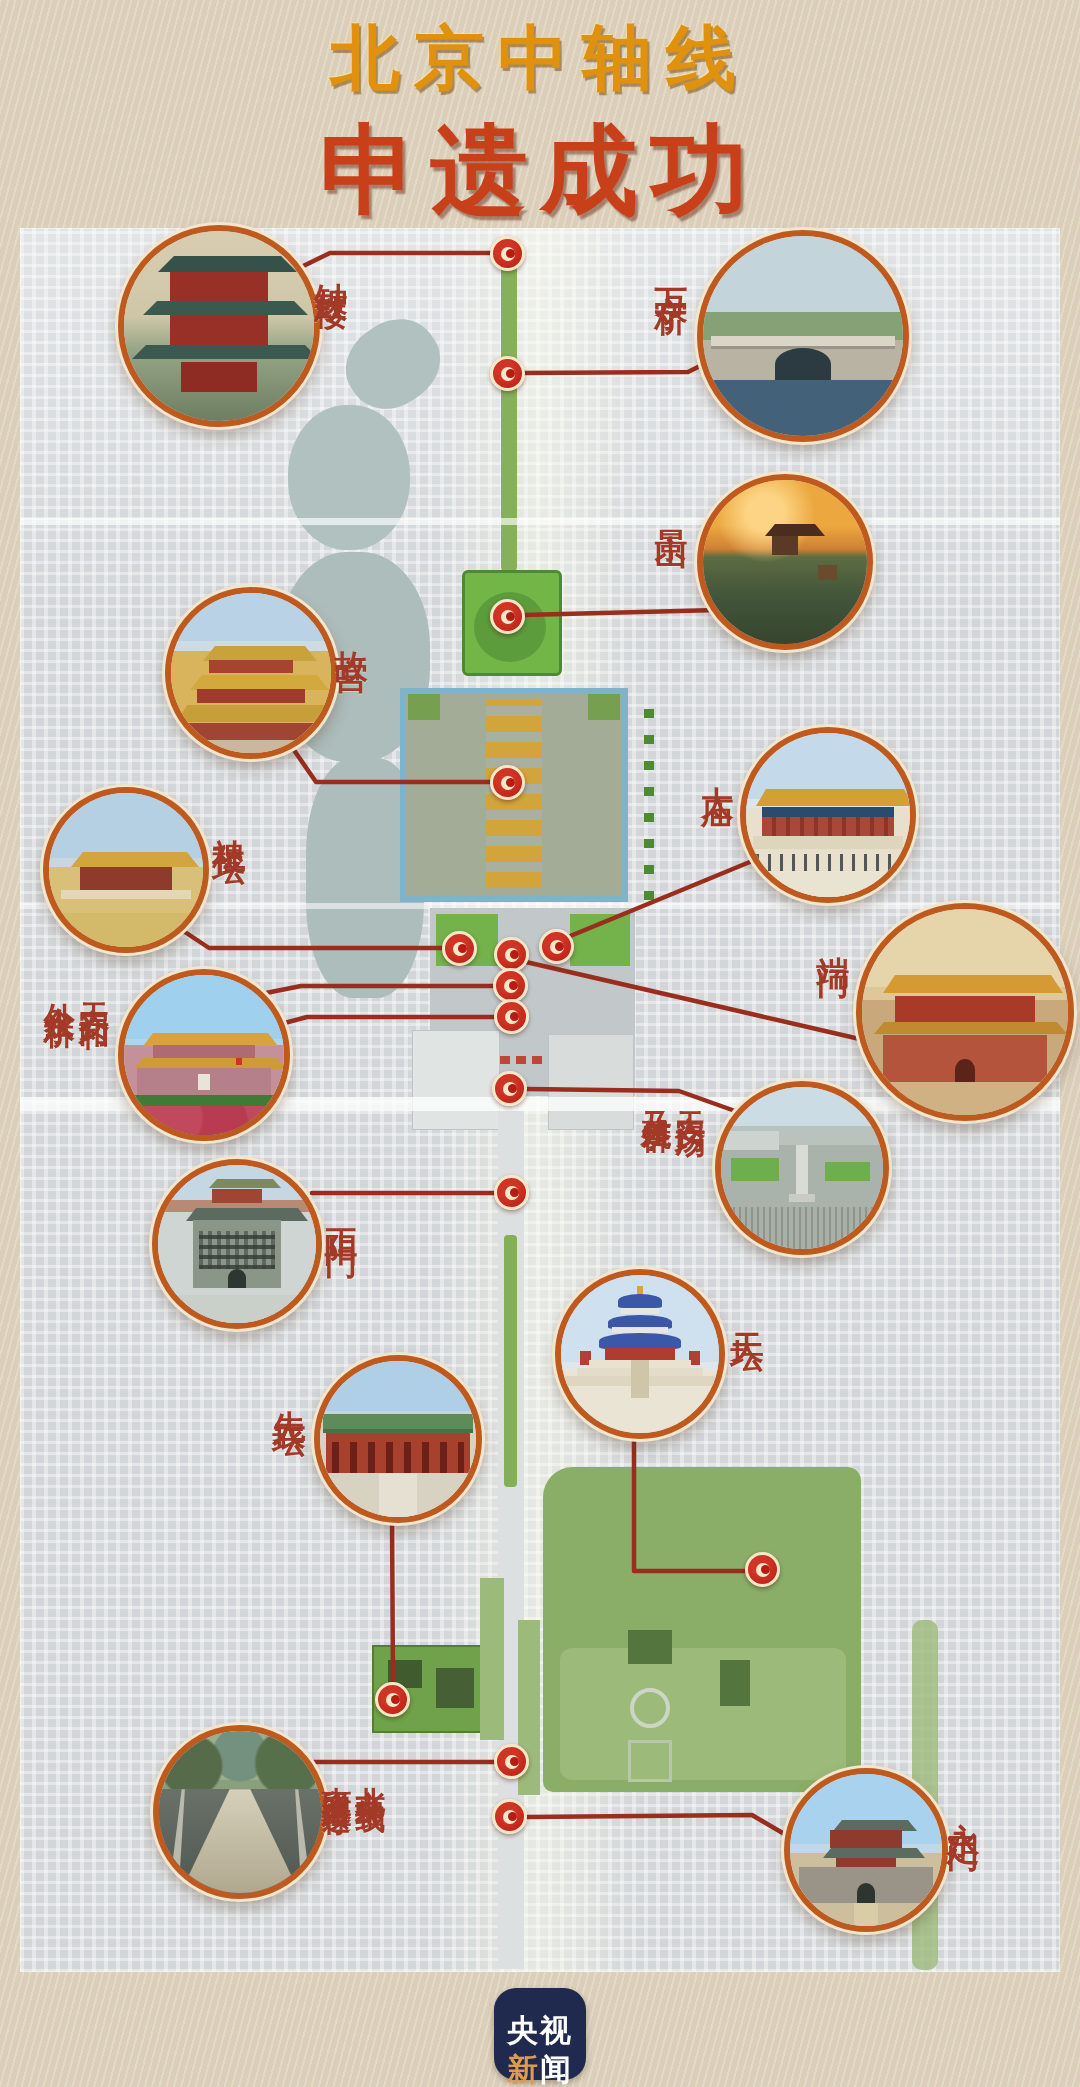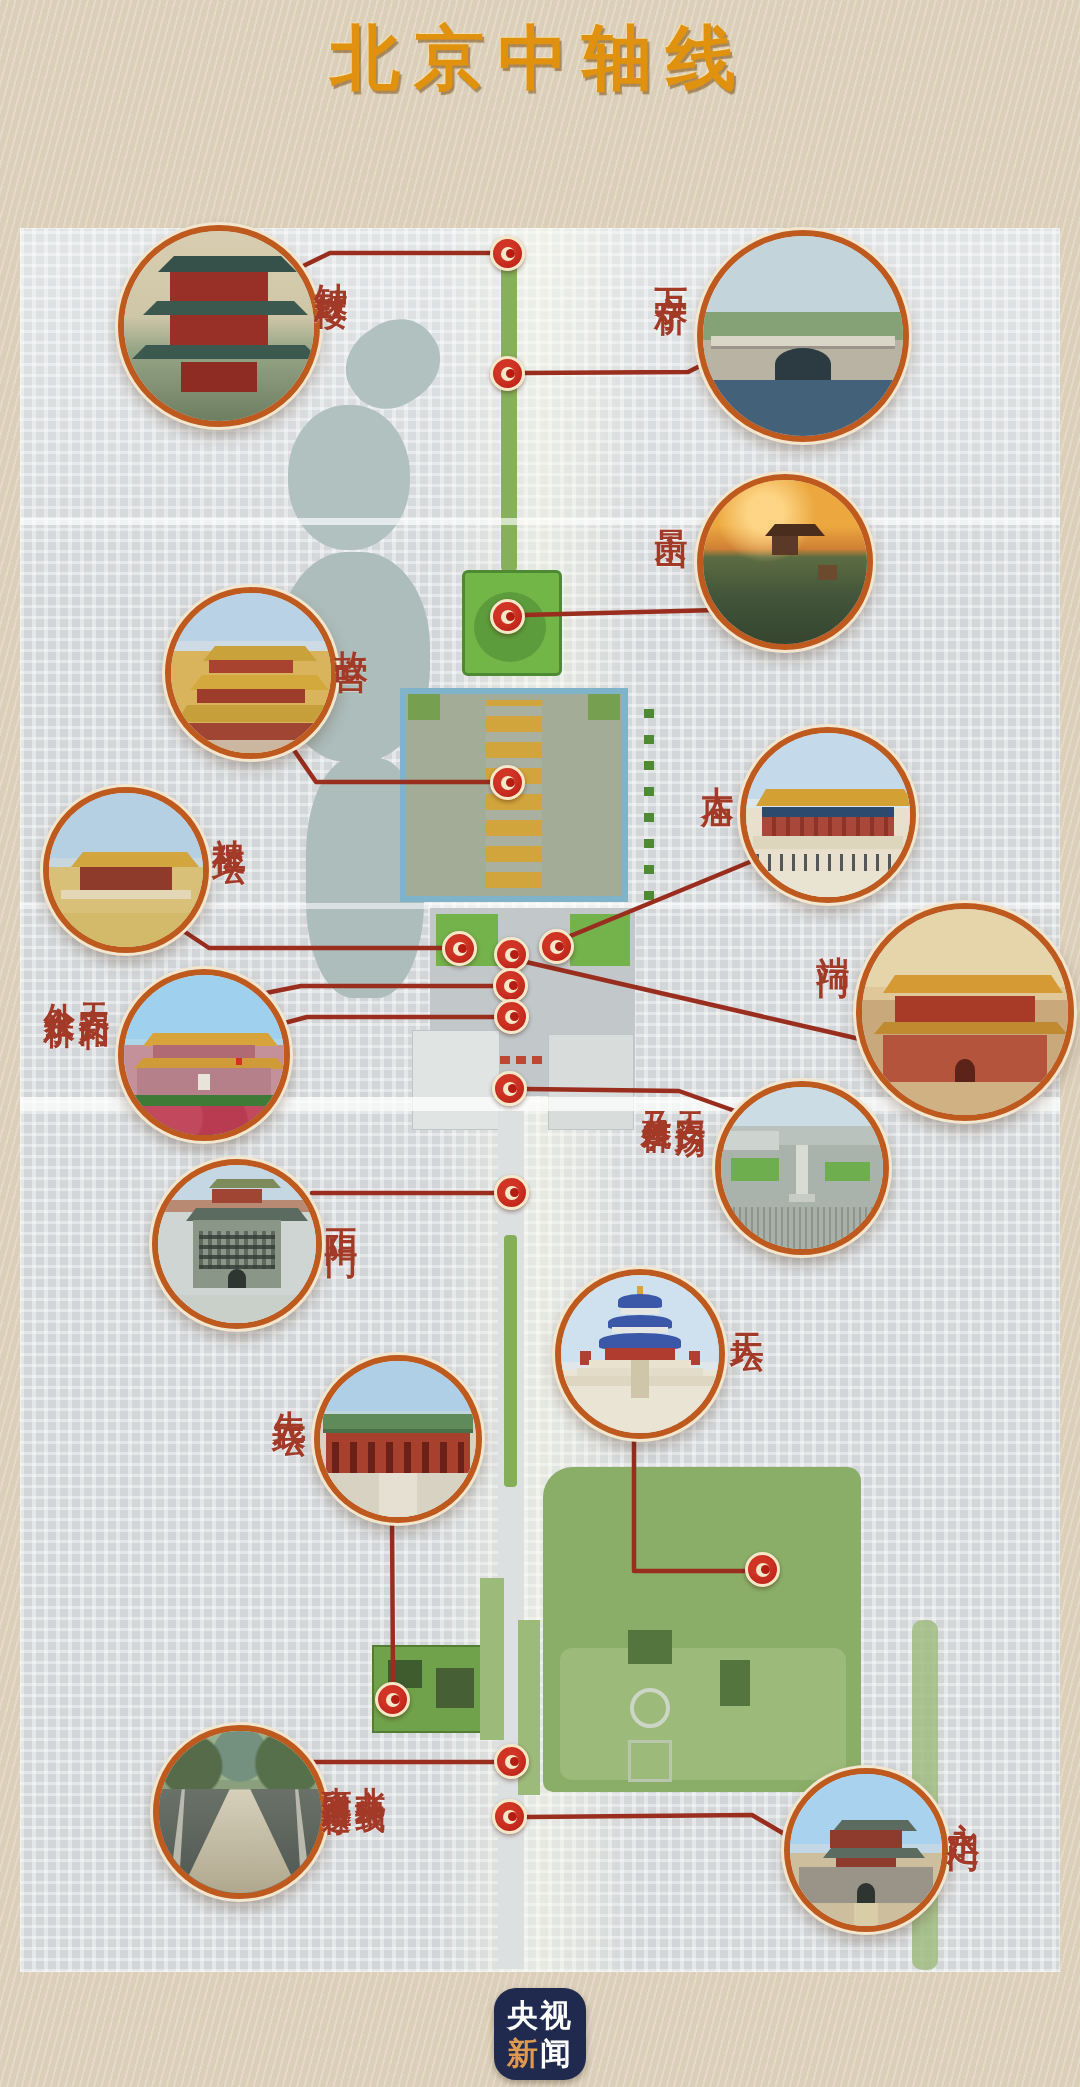--- a/index.html
+++ b/index.html
@@ -41,30 +41,31 @@
   .ph{position:absolute;left:0;top:0;width:100%;height:100%;}
   
   .vlabel{position:absolute;writing-mode:vertical-rl;text-orientation:upright;z-index:12;
     color:#a33a28;font-weight:900;font-size:33px;letter-spacing:7px;line-height:1.12;
     text-shadow:0 1px 0 rgba(255,255,255,.35);}
   .vlabel span{display:block;}
   
   .logo{position:absolute;left:494px;top:1988px;width:92px;height:92px;border-radius:22px;
     background:#20294e;z-index:40;text-align:center;box-shadow:0 3px 6px rgba(60,40,20,.35);}
   .logo .row{font-size:31px;font-weight:900;color:#ffffff;line-height:38px;letter-spacing:2px;}
-  .logo .row:first-child{margin-top:8px;}
+  .logo .row:first-child{margin-top:24px;font-family:Liberation Serif, serif;}
   .logo .xin{color:#e09a50;}
 </style>
 </head>
 <body>
 
 <div class="page">
 
   <div class="title-wrap">
     <div class="t1">北京中轴线</div>
+    <div class="t2">申遗成功</div>
   </div>
 
   <div class="mapbg"></div>
 
   <div class="feat" style="left:440px;top:228px;width:200px;height:1744px;background:linear-gradient(90deg, rgba(255,255,245,0), rgba(255,255,240,.45), rgba(255,255,245,0));"></div>
   <div class="feat" style="left:345px;top:323px;width:96px;height:82px;background:#b1c1bf;border-radius:46%;transform:rotate(-35deg);"></div>
   <div class="feat" style="left:288px;top:405px;width:122px;height:145px;background:#b1c1bf;border-radius:48%;"></div>
   <div class="feat" style="left:278px;top:552px;width:152px;height:210px;background:#adbdbb;border-radius:45%;"></div>
   <div class="feat" style="left:306px;top:758px;width:118px;height:240px;background:#adbdbb;border-radius:40%;"></div>
   <div class="feat" style="left:501px;top:250px;width:16px;height:322px;background:#86b05c;border-radius:5px;"></div>

